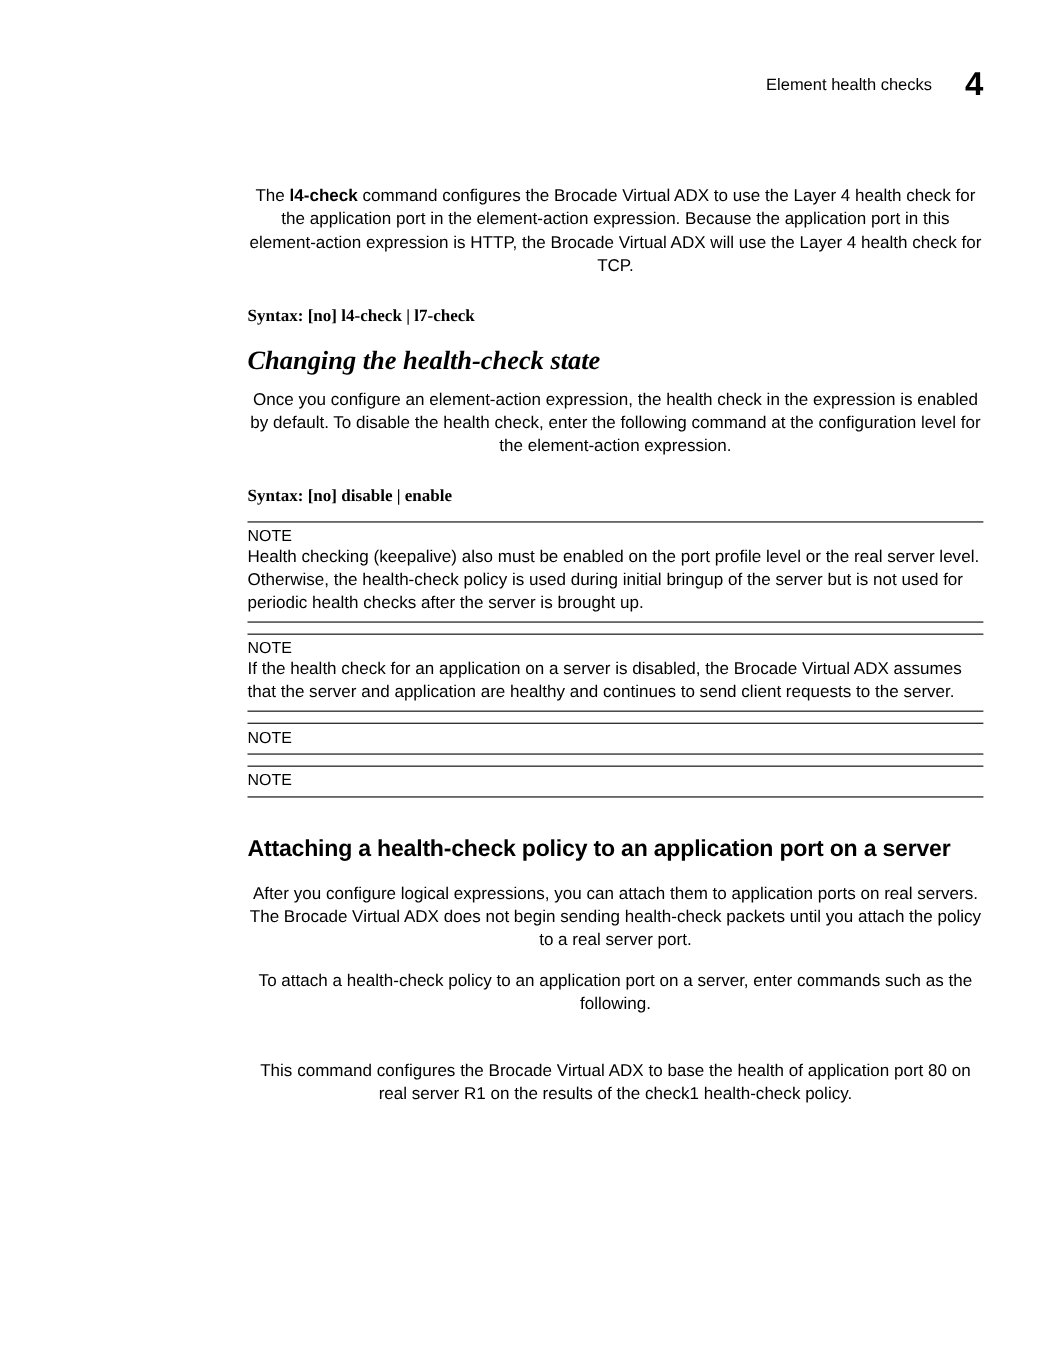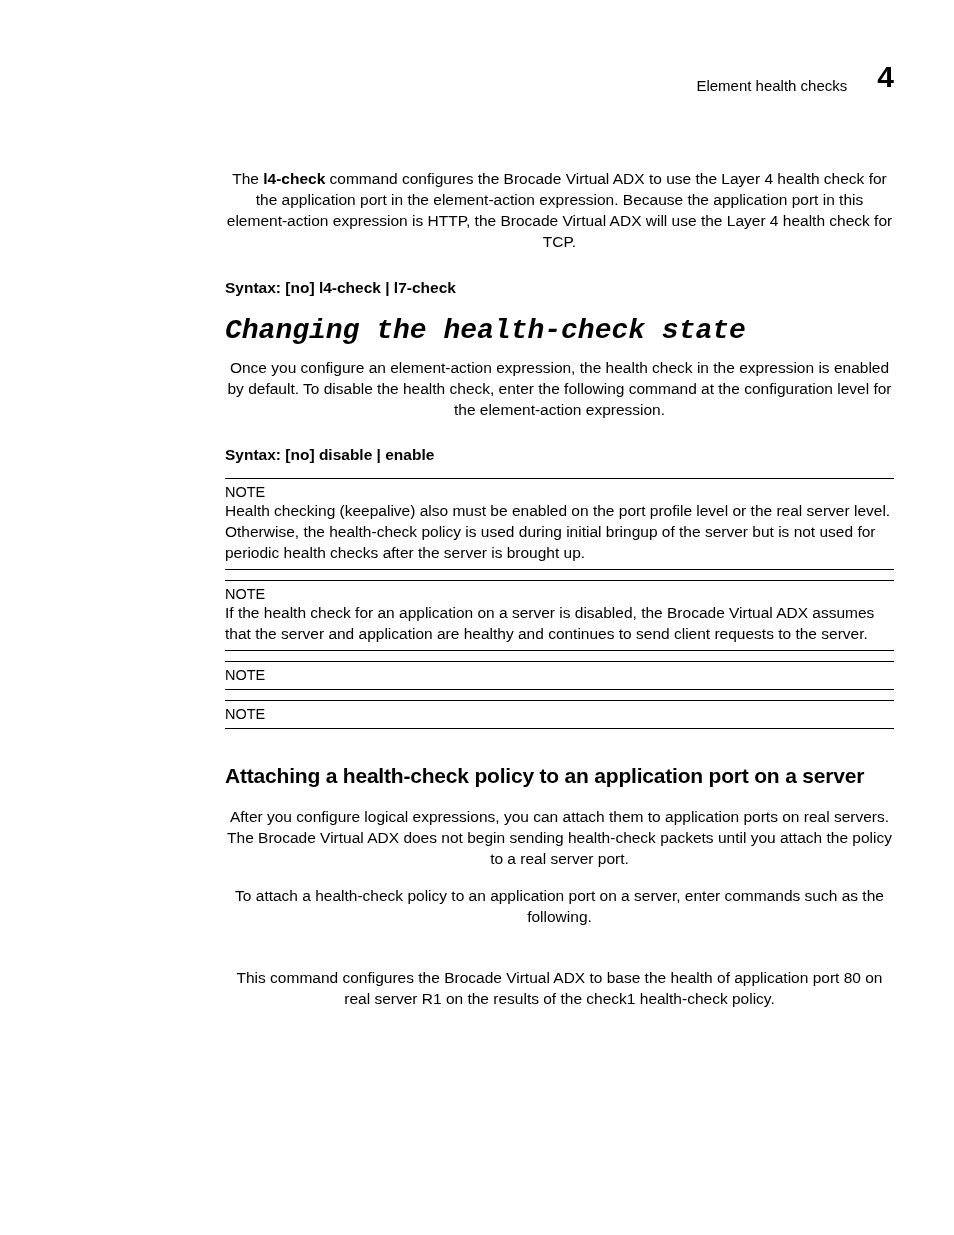--- a/index.html
+++ b/index.html
@@ -13,49 +13,50 @@
   .page {
     box-sizing: border-box;
     width: 954px;
     height: 1235px;
     padding: 60px 60px 0 225px;
     position: relative;
   }
   .running-head {
     display: flex;
     justify-content: flex-end;
-    align-items: flex-end;
+    align-items: center;
     gap: 30px;
     margin-bottom: 75px;
   }
   .running-head .rh-text {
     font-size: 15px;
   }
   .running-head .rh-num {
     font-size: 30px;
     font-weight: 700;
     font-family: Arial, Helvetica, sans-serif;
   }
   .body-text {
     font-size: 15.5px;
     line-height: 1.35;
     margin: 0 0 16px 0;
     text-align: center;
   }
   .syntax {
     font-size: 15.5px;
     margin: 26px 0 14px 0;
+    font-family: Liberation Serif, serif;
   }
   .syntax-label { font-weight: 700; }
   .syntax-body { font-weight: 700; }
   .h3 {
-    font-family: Liberation Mono, monospace;
+    font-family: Liberation Serif, serif;
     font-style: italic;
     font-weight: 700;
-    font-size: 28px;
+    font-size: 24px;
     margin: 18px 0 12px 0;
   }
   .h2 {
     font-family: Arial, Helvetica, sans-serif;
     font-weight: 550;
     font-size: 21px;
     line-height: 1.25;
     margin: 34px 0 18px 0;
     letter-spacing: -0.2px;
     font-stretch: condensed;

